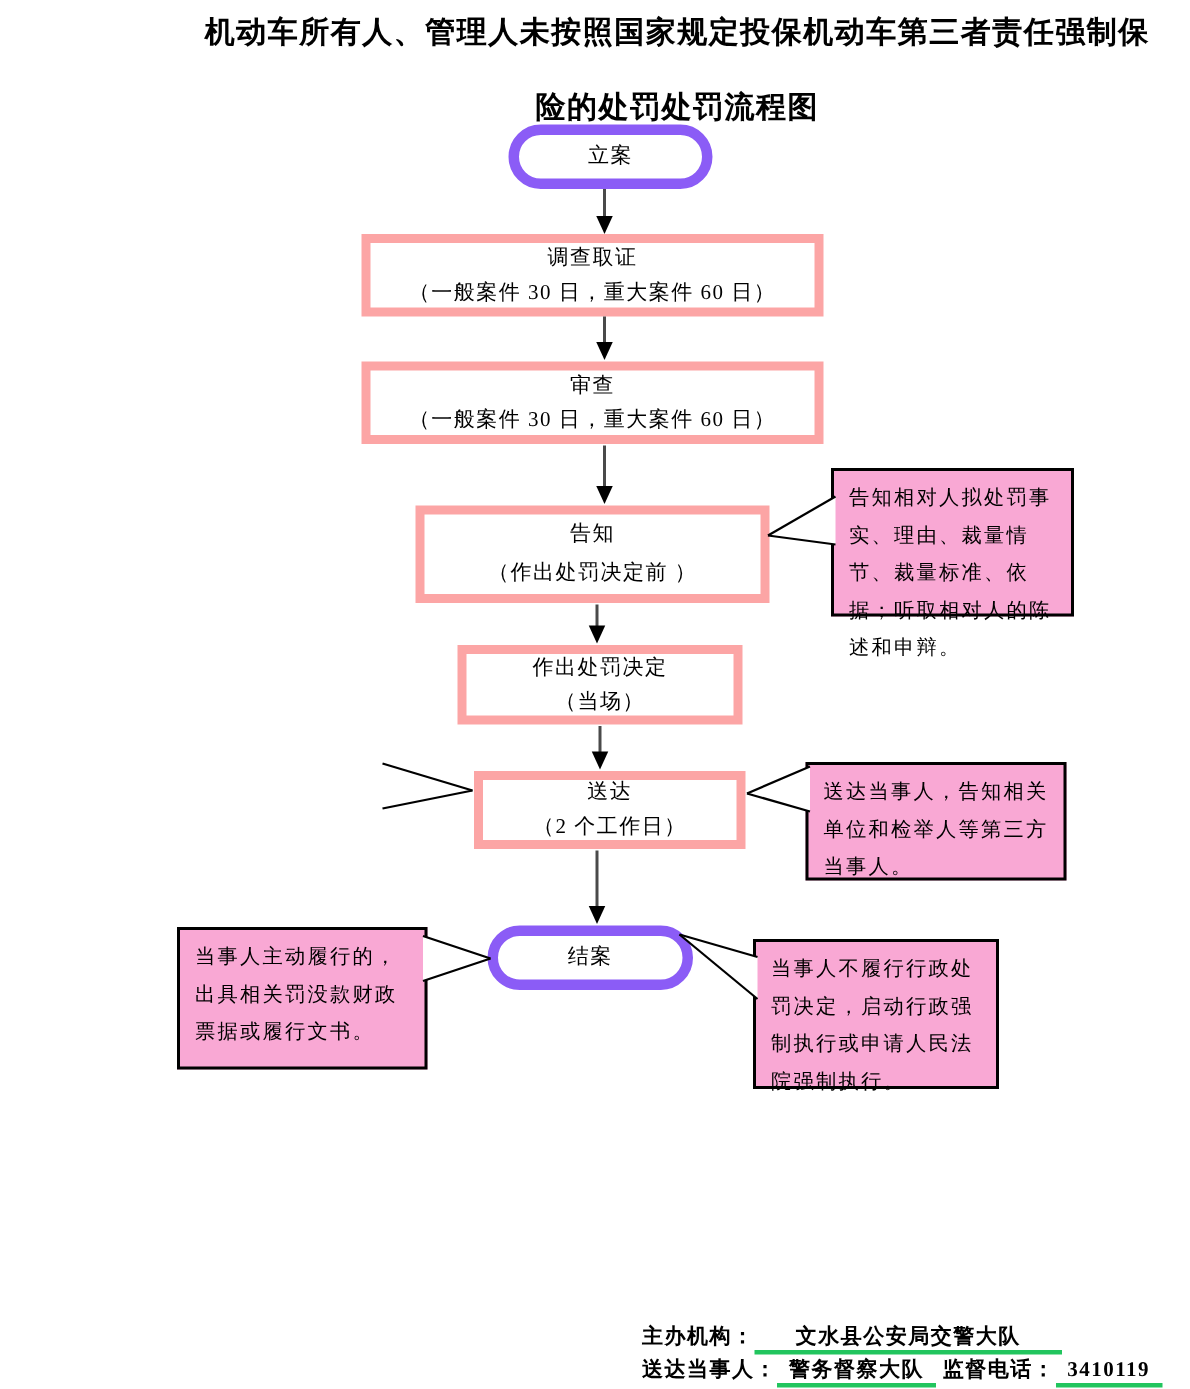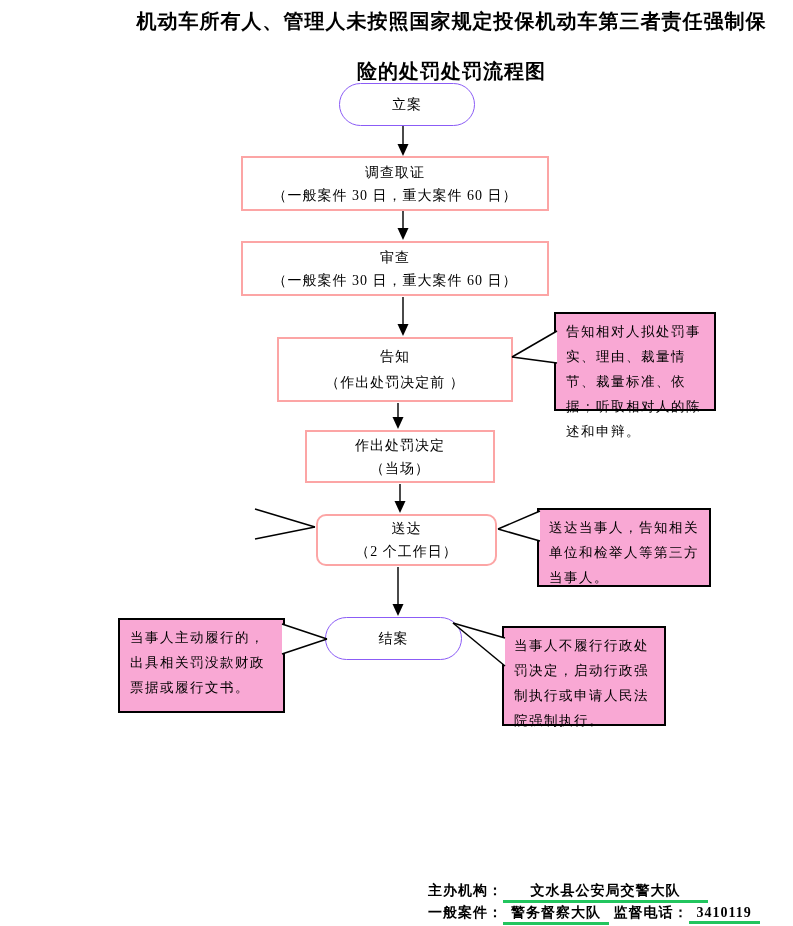--- a/index.html
+++ b/index.html
@@ -1,23 +1,23 @@
 <!DOCTYPE html>
 <html><head>
 <meta charset="utf-8">
 <style>
   html,body{margin:0;padding:0;background:#fff;}
   #page{position:relative;width:793px;height:926px;background:#ffffff;overflow:hidden;
         font-family:"Liberation Serif","DejaVu Serif",serif;color:#000;}
   .title-line{position:absolute;left:13px;width:793px;text-align:center;font-weight:bold;
         font-size:20px;letter-spacing:1px;padding-left:42px;}
-  .node{position:absolute;box-sizing:border-box;background:#fff;border:2px solid #fca5a5;
+  .node{position:absolute;box-sizing:border-box;background:#fff;border:6px solid #fca5a5;
         display:flex;flex-direction:column;align-items:center;justify-content:center;
         text-align:center;font-size:14px;line-height:23px;letter-spacing:1px;z-index:2;}
-  .oval{border:1px solid #8b5cf6;border-radius:22px;}
+  .oval{border:7px solid #8b5cf6;border-radius:22px;}
   .callout{position:absolute;box-sizing:border-box;background:#f9a8d4;border:2px solid #000;
         font-size:13.5px;line-height:25px;letter-spacing:1.5px;padding:5px 8px 4px 10px;
         text-align:left;z-index:1;}
   svg.overlay{position:absolute;left:0;top:0;z-index:4;pointer-events:none;}
   .footer{position:absolute;font-size:14px;font-weight:bold;letter-spacing:1px;white-space:nowrap;}
   .uline{display:inline-block;border-bottom:3px solid #22c55e;text-align:center;}
   .uline.host{width:205px;}
   .uline.pad{padding:0 8px;}
 </style>
 </head>
@@ -45,21 +45,21 @@
   <div class="node" style="left:277px;top:337px;width:236px;height:65px;line-height:26px;">
     <span>告知</span>
     <span>（作出处罚决定前 ）</span>
   </div>
 
   <div class="node" style="left:305px;top:430px;width:190px;height:53px;">
     <span>作出处罚决定</span>
     <span>（当场）</span>
   </div>
 
-  <div class="node" style="left:316px;top:514px;width:181px;height:52px;border-radius:10px;">
+  <div class="node" style="left:316px;top:514px;width:181px;height:52px;">
     <span>送达</span>
     <span>（2 个工作日）</span>
   </div>
 
   <div class="node oval" style="left:325px;top:617px;width:137px;height:43px;">
     <span>结案</span>
   </div>
 
   <div class="callout" style="left:554px;top:312px;width:162px;height:99px;">告知相对人拟处罚事实、理由、裁量情节、裁量标准、依据；听取相对人的陈述和申辩。</div>
 
@@ -109,17 +109,17 @@
       <polygon points="453,623 505,638 505,666" fill="#ffffff"></polygon>
       <line x1="453" y1="623" x2="505" y2="638" stroke="#000" stroke-width="1.5"></line>
       <line x1="453" y1="623" x2="505" y2="666" stroke="#000" stroke-width="1.5"></line>
     </g>
   </svg>
 
   <div class="footer" style="left:428px;top:882px;">
     <span>主办机构：</span><span class="uline host">文水县公安局交警大队</span>
   </div>
   <div class="footer" style="left:428px;top:904px;">
-    <span>一般案件：</span><span class="uline pad">警务督察大队</span>
+    <span>送达当事人：</span><span class="uline pad">警务督察大队</span>
     <span>监督电话：</span><span class="uline pad">3410119</span>
   </div>
 
 </div>
 
 </body></html>

